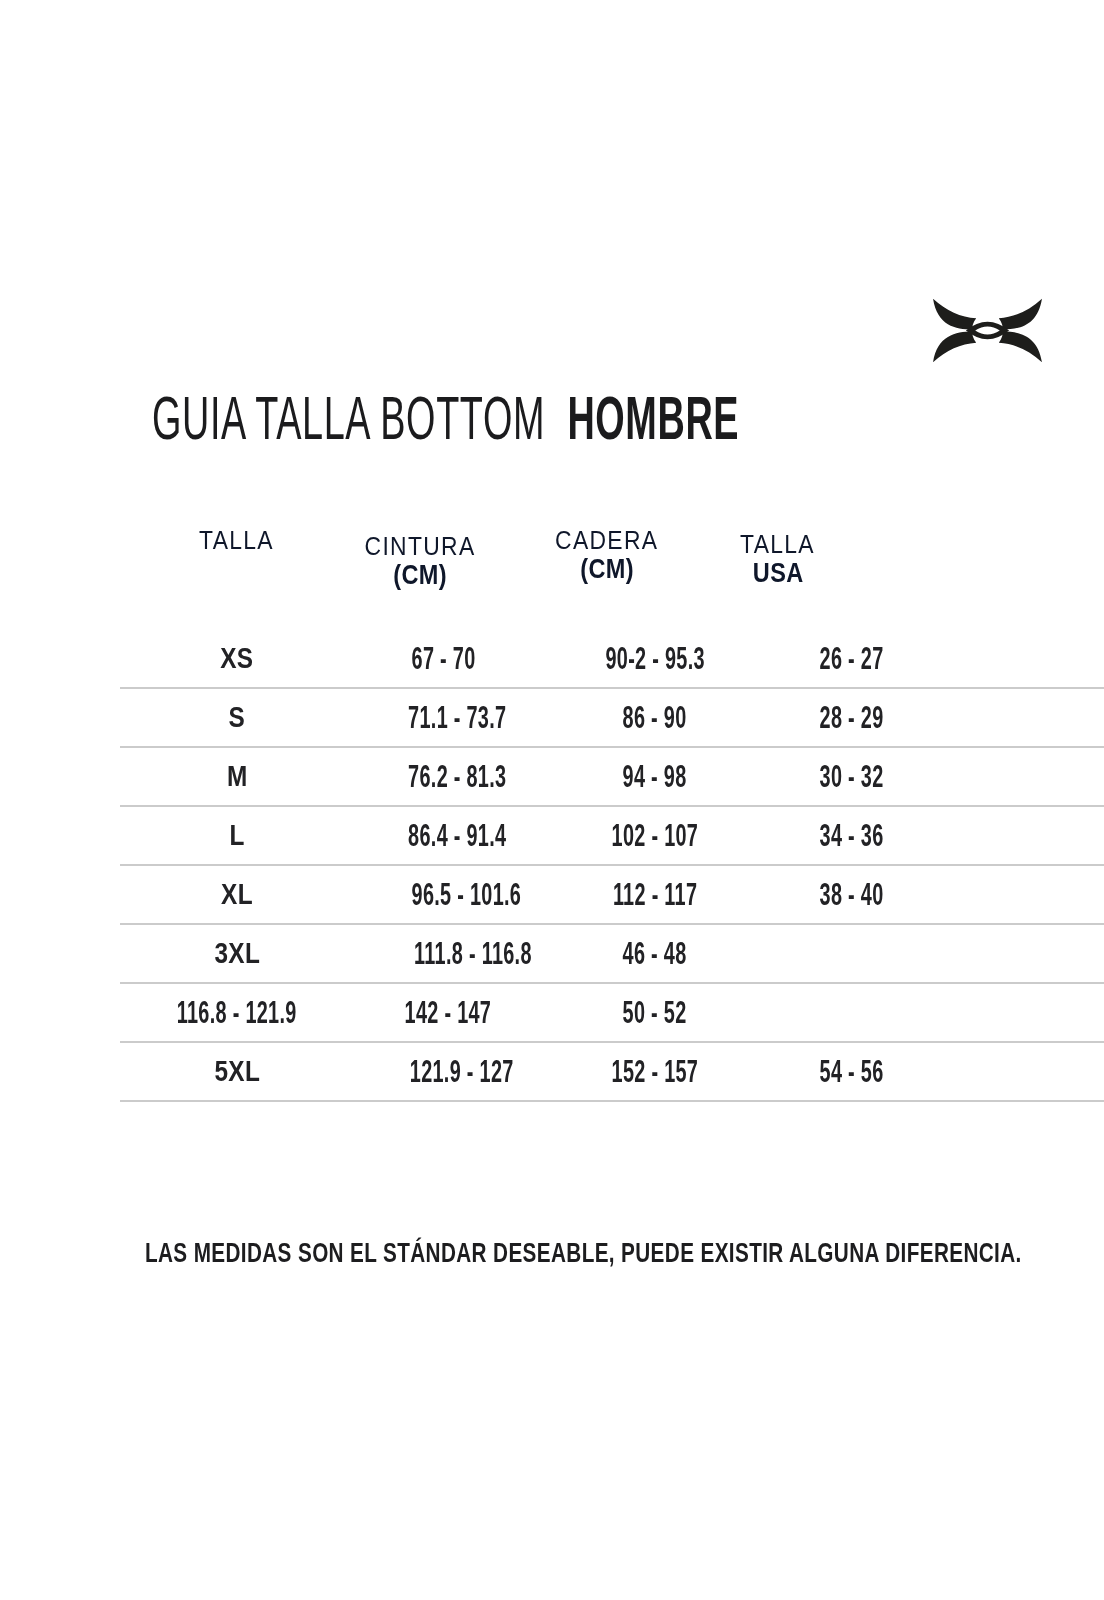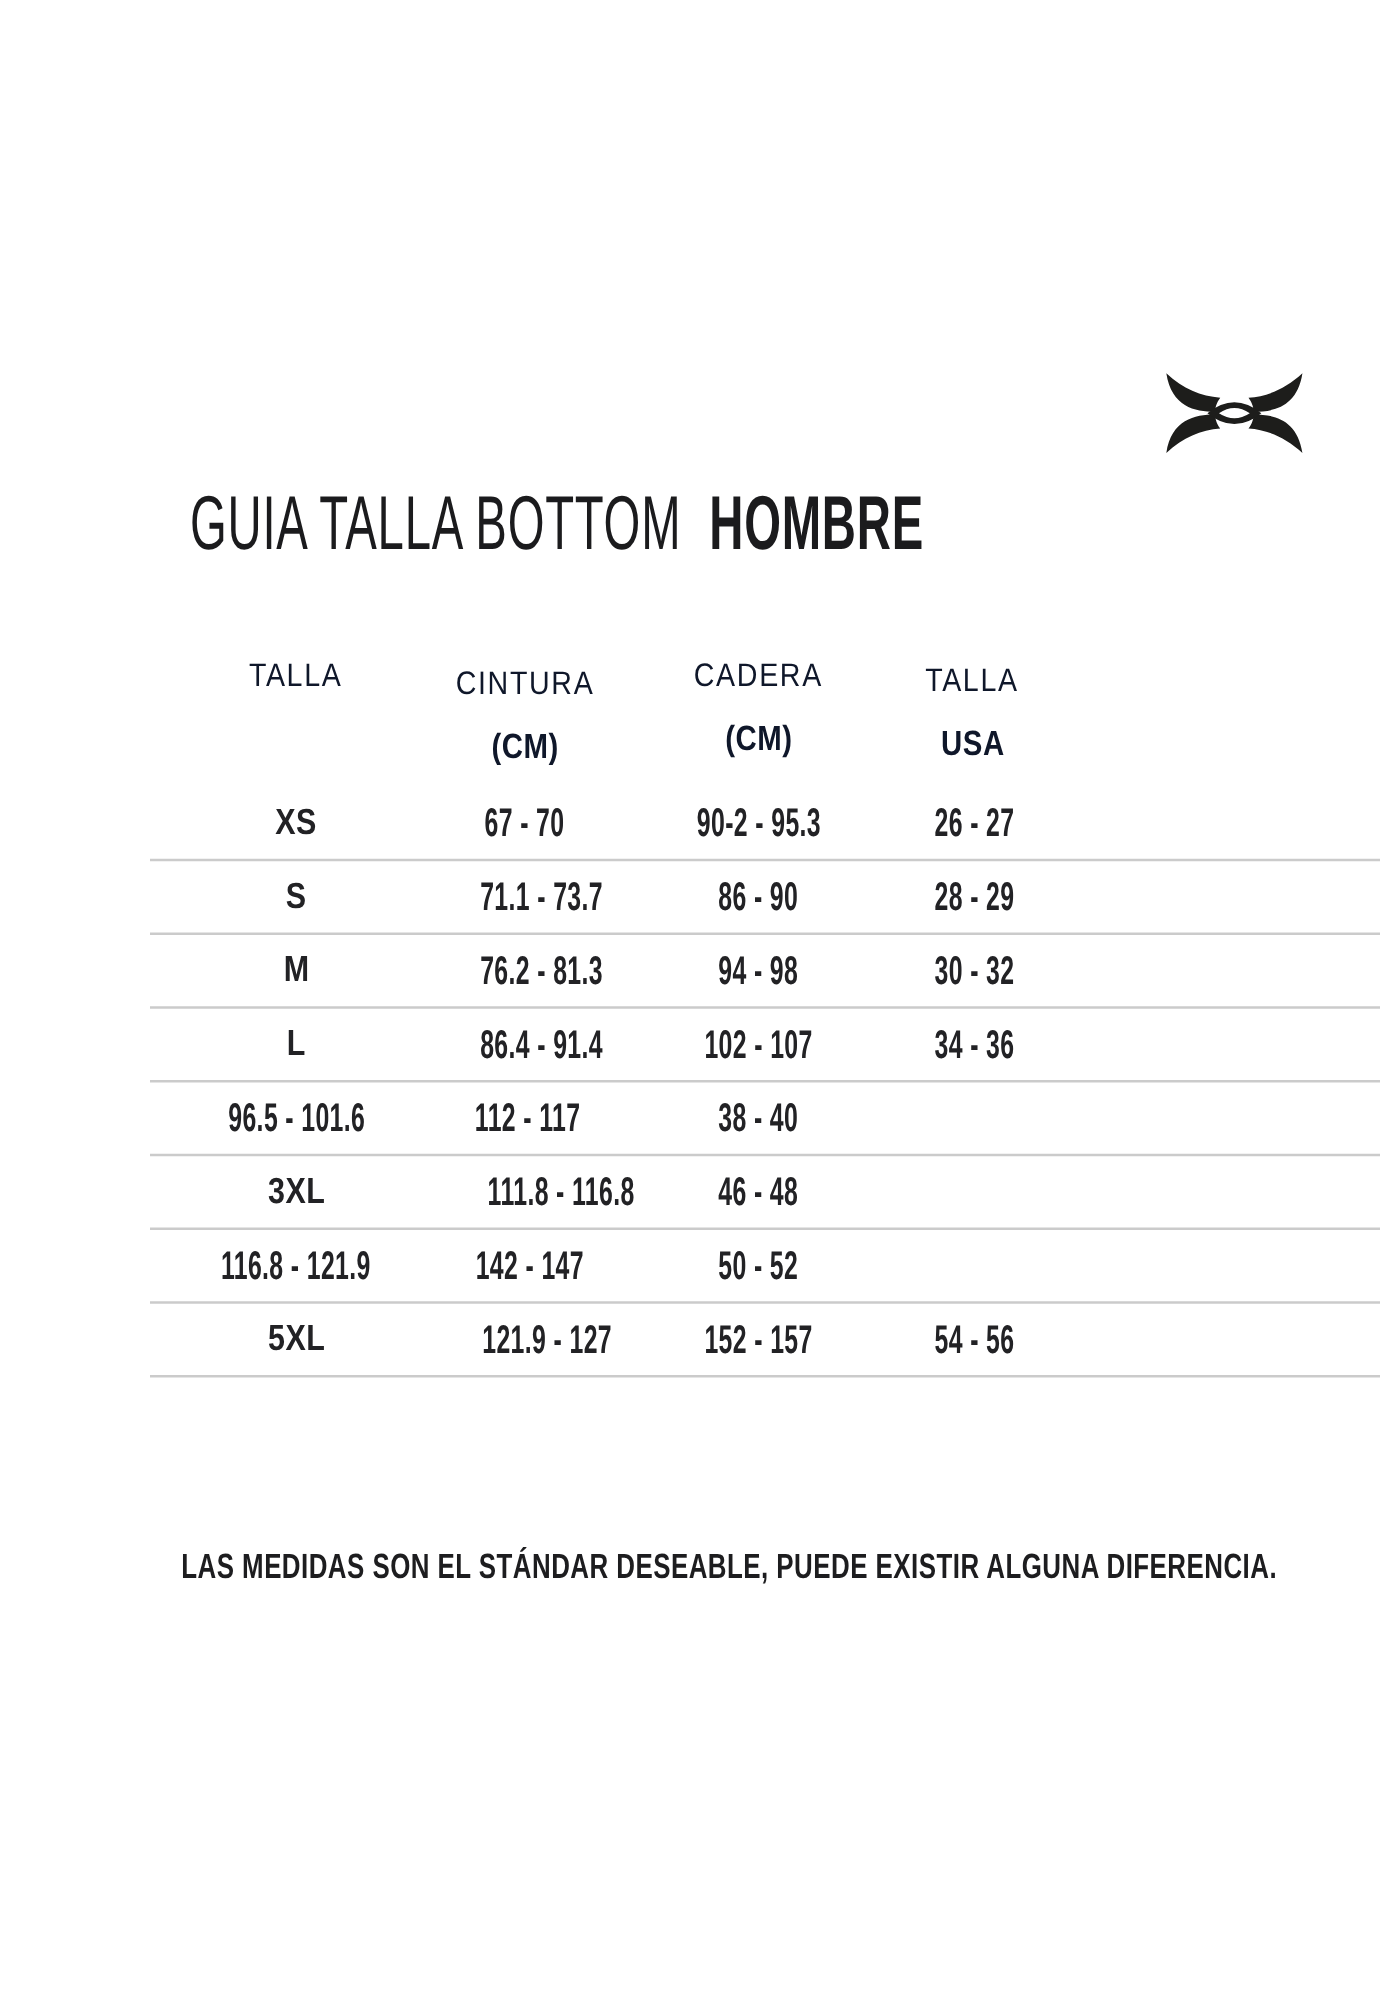--- a/index.html
+++ b/index.html
@@ -35,33 +35,34 @@
     grid-template-columns: 234px 132px 242px 100px 1fr;
   }
 
   
   .thead {
     position: absolute; left: 120px; top: 527px; width: 984px;
   }
   .hcell { text-align: center; color: #0f172a; }
   .hcell .hl1 { line-height: 1; }
   .hcell .hl1 .cond { font-size: 26px; font-weight: 400; letter-spacing: 1.5px; transform: scaleX(0.88); }
-  .hcell .hl2 { line-height: 1; margin-top: 24px; }
+  .hcell .hl2 { line-height: 1; margin-top: 2px; }
   .hcell .hl2 .cond { font-size: 28px; font-weight: 700; letter-spacing: 0.5px; transform: scaleX(0.84); }
   .hcell.c2 { transform: translateY(6px); }
   .hcell.c4 { transform: translateY(4px); }
 
   
   .tbody {
     position: absolute; left: 120px; top: 630px; width: 984px;
   }
   .trow {
     height: 57px;
     align-items: center;
     border-bottom: 2px solid #cbcbcb;
+    gap: 24px;
   }
   .cell { text-align: center; white-space: nowrap; color: #222225; }
   .cell.size .cond { font-size: 29px; font-weight: 700; letter-spacing: 0.5px; transform: scaleX(0.84); }
   .cell.num  .cond { font-size: 32px; font-weight: 700; letter-spacing: 0.5px; transform: scaleX(0.62); }
 
   
   .disclaimer {
     position: absolute; left: 145px; top: 1238px;
     font-size: 28px; font-weight: 700; letter-spacing: 0.5px;
     line-height: 1.1;
@@ -134,20 +135,21 @@
 
   <div class="trow grid-cols">
     <div class="cell size"><span class="cond">L</span></div>
     <div class="cell num"><span class="cond">86.4 - 91.4</span></div>
     <div class="cell num"><span class="cond">102 - 107</span></div>
     <div class="cell num"><span class="cond">34 - 36</span></div>
     <div></div>
   </div>
 
   <div class="trow grid-cols">
+    <div class="cell size"><span class="cond">XL</span></div>
     <div class="cell num"><span class="cond">96.5 - 101.6</span></div>
     <div class="cell num"><span class="cond">112 - 117</span></div>
     <div class="cell num"><span class="cond">38 - 40</span></div>
     <div></div>
   </div>
 
 
   <div class="trow grid-cols">
     <div class="cell size"><span class="cond">3XL</span></div>
     <div class="cell num"><span class="cond">111.8 - 116.8</span></div>

